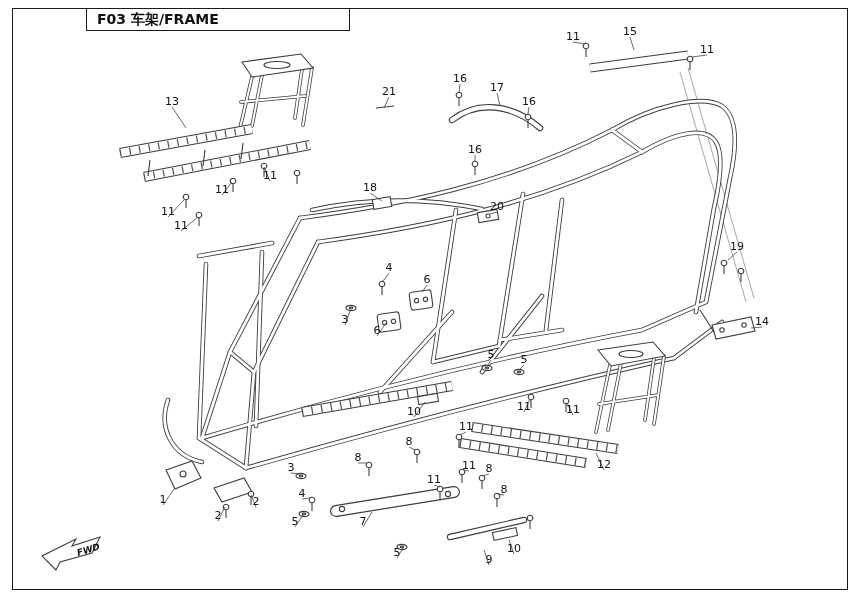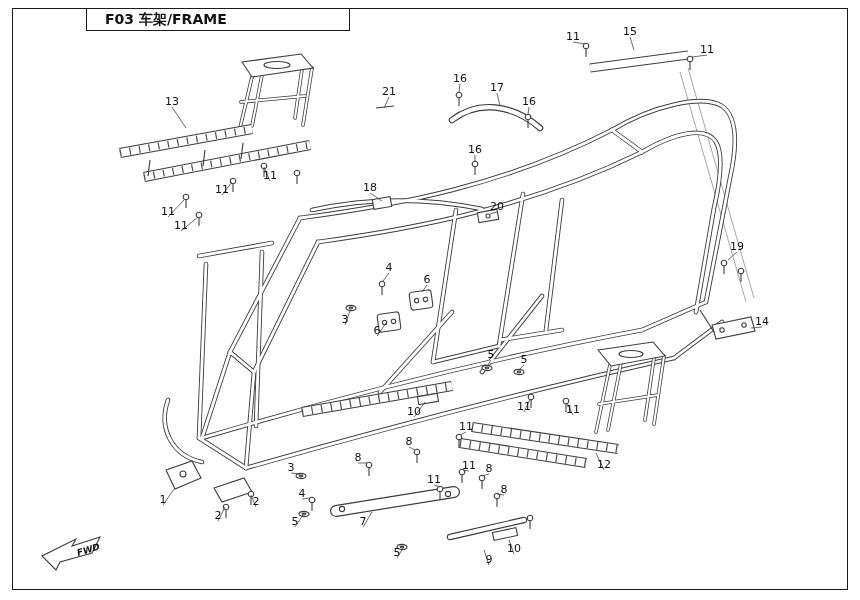--- a/index.html
+++ b/index.html
@@ -2,21 +2,21 @@
 <html><head>
 <meta charset="utf-8">
 <style>
   html,body{margin:0;padding:0;background:#fff;}
   #page{position:relative;width:860px;height:600px;background:#fff;overflow:hidden;
         font-family:"DejaVu Sans",sans-serif;}
   #outer-border{position:absolute;left:12px;top:8px;right:12px;bottom:10px;
         border:1.6px solid #1a1a1a;}
   #title-box{position:absolute;left:86px;top:8px;width:264px;height:23px;
         border:1.8px solid #1a1a1a;background:#fff;display:flex;align-items:center;
-        padding-left:18px;box-sizing:border-box;}
+        padding-left:10px;box-sizing:border-box;}
   #title-box span{font-size:14px;font-weight:bold;color:#111;
         font-family:"DejaVu Sans",sans-serif;}
   svg{position:absolute;left:0;top:0;}
   .tube-o{fill:none;stroke:#3d3d3d;stroke-width:4.6;stroke-linecap:round;stroke-linejoin:round}
   .tube-i{fill:none;stroke:#ffffff;stroke-width:2.8;stroke-linecap:round;stroke-linejoin:round}
   .tubeB-o{fill:none;stroke:#3d3d3d;stroke-width:6.5;stroke-linecap:round}
   .tubeB-i{fill:none;stroke:#ffffff;stroke-width:4.2;stroke-linecap:round}
   .tubeS-o{fill:none;stroke:#3d3d3d;stroke-width:3.6;stroke-linecap:round}
   .tubeS-i{fill:none;stroke:#ffffff;stroke-width:2.0;stroke-linecap:round}
   .bar-o{fill:none;stroke:#3d3d3d;stroke-width:10;stroke-linecap:butt}

